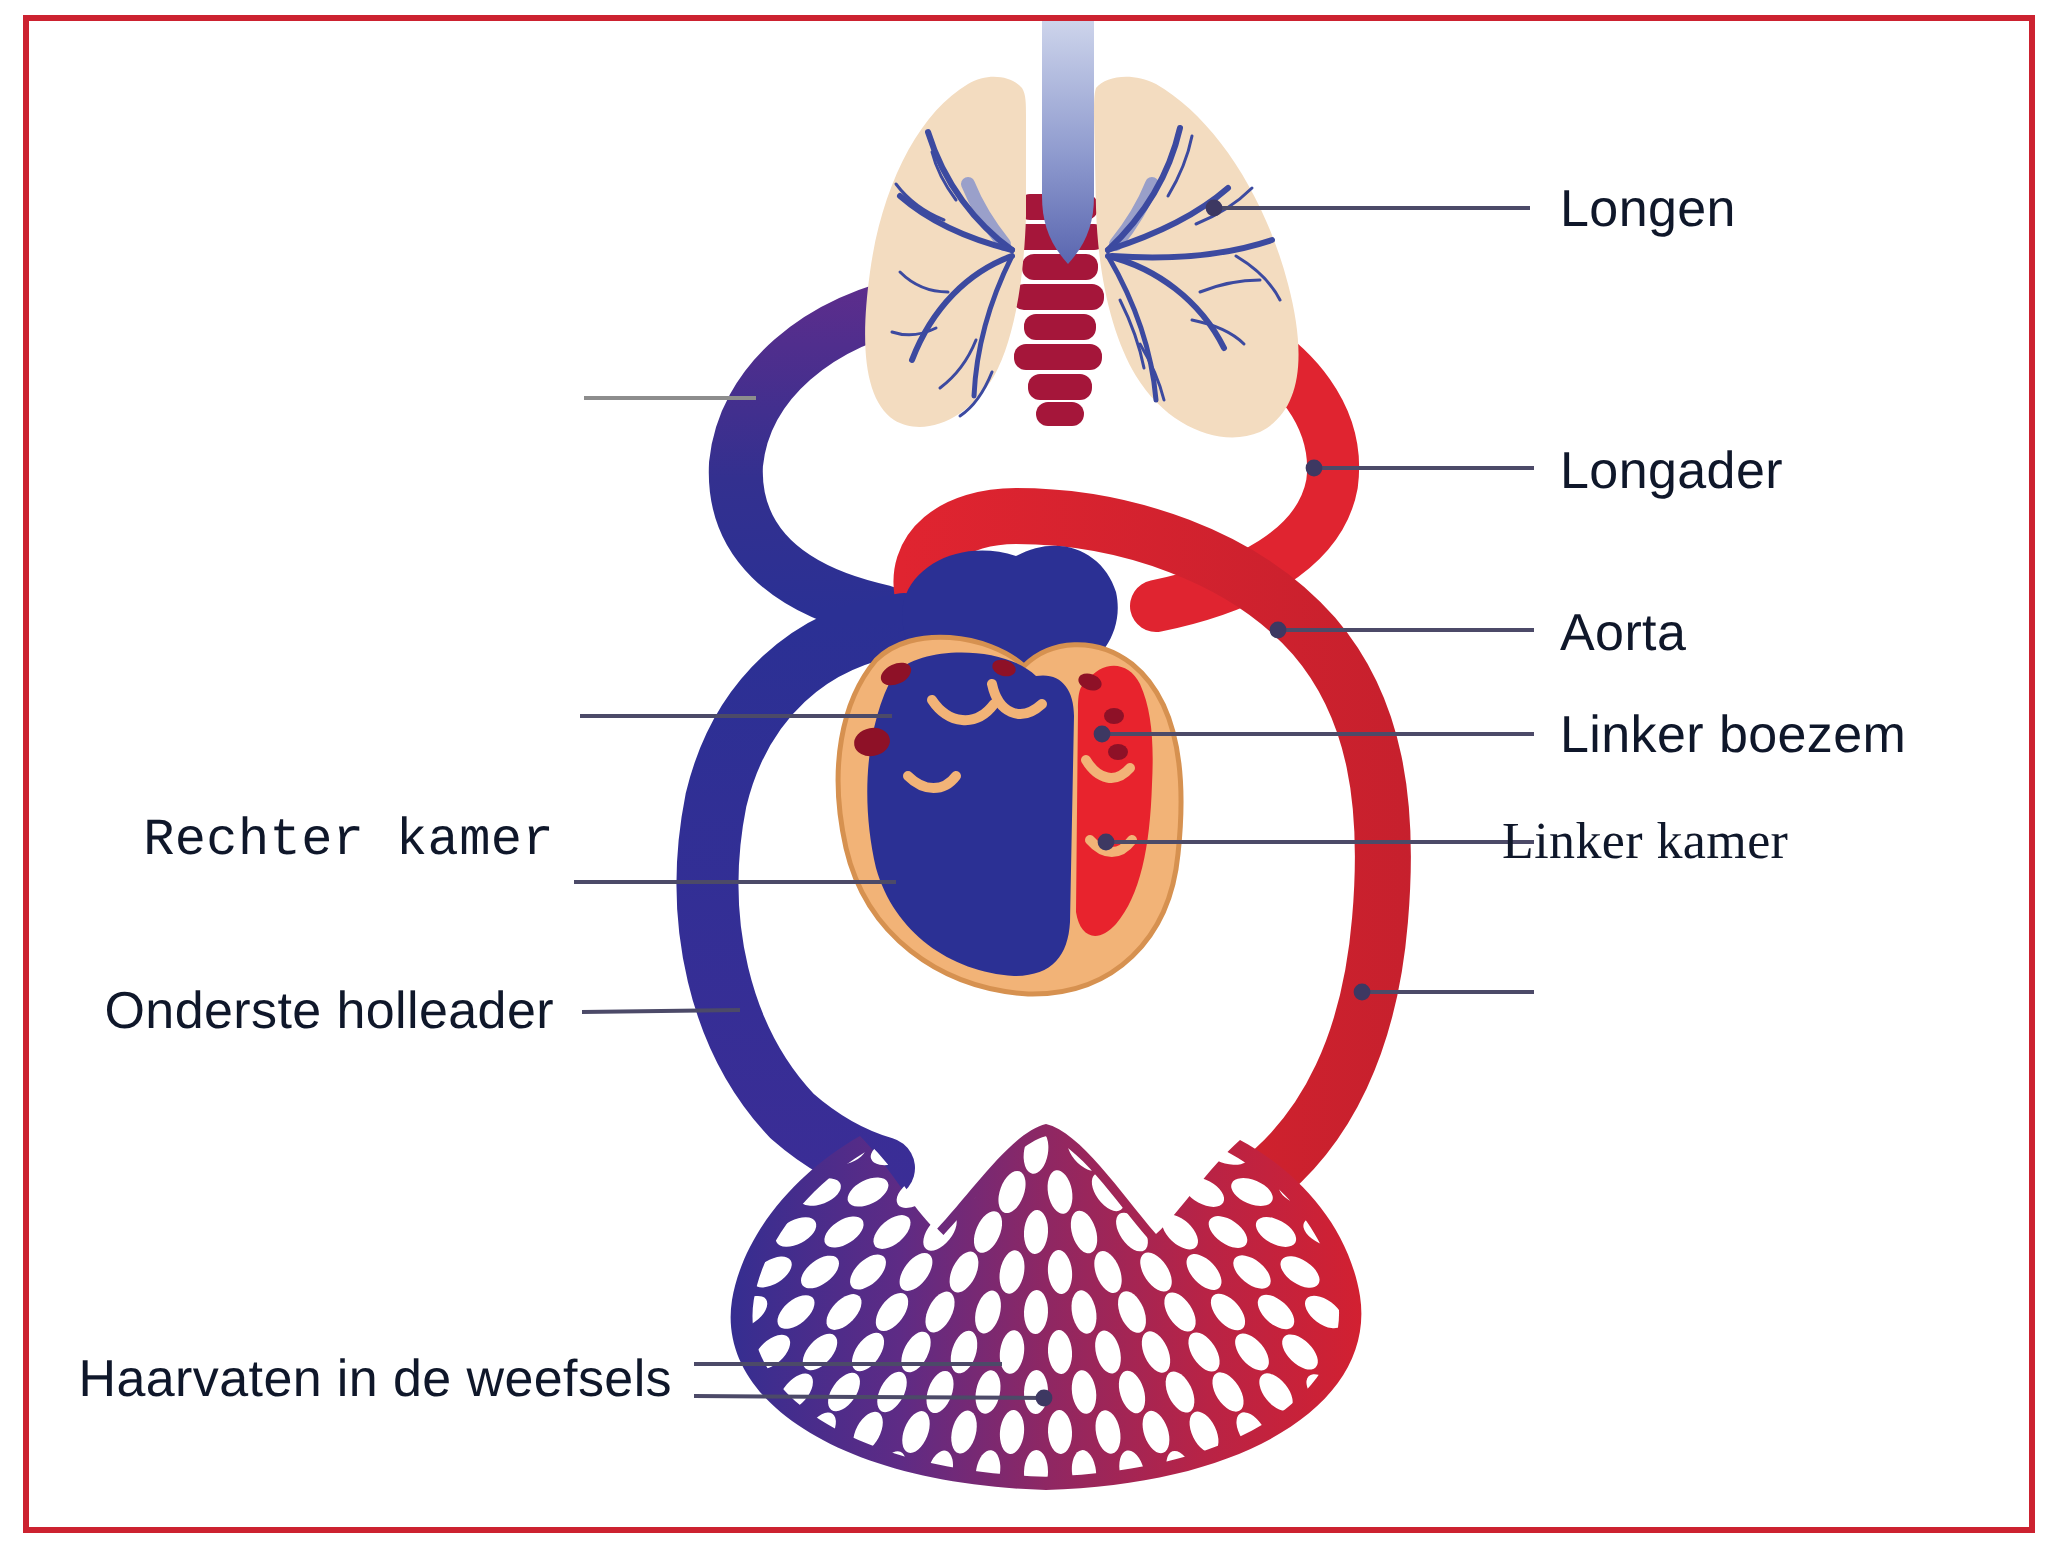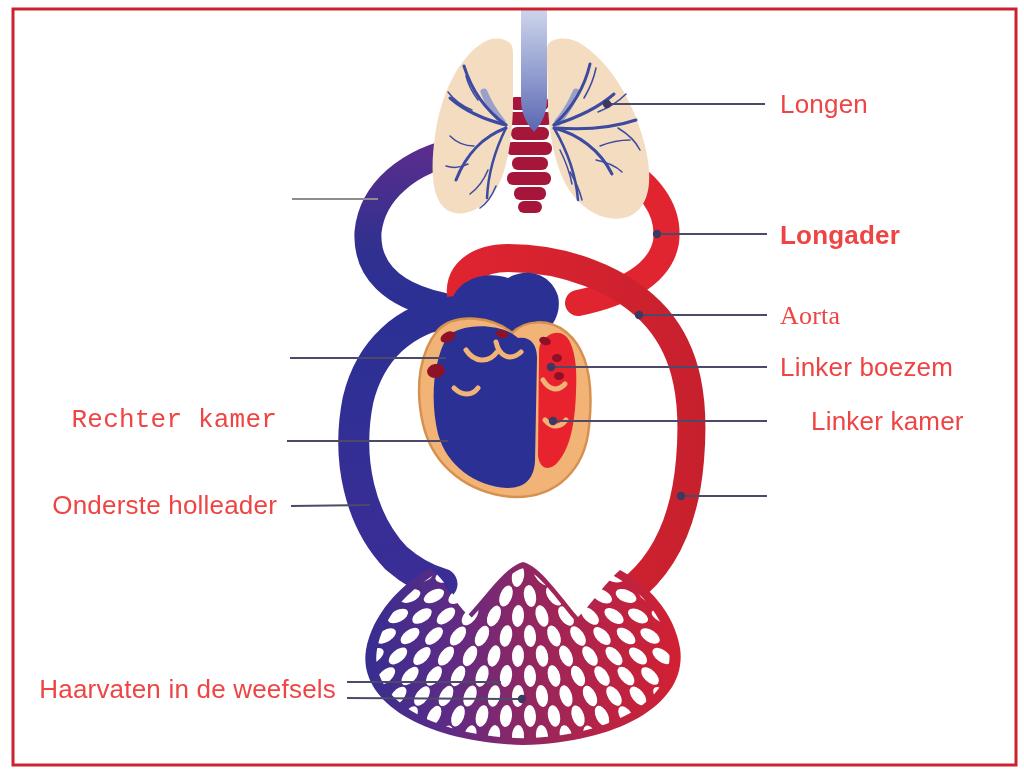--- a/index.html
+++ b/index.html
@@ -1,19 +1,19 @@
 <!DOCTYPE html>
 <html><head>
 <meta charset="utf-8">
 <style>
   html,body{margin:0;padding:0;background:#ffffff;width:1024px;height:777px;overflow:hidden;}
   #stage{position:relative;width:1024px;height:777px;background:#ffffff;
          font-family:"Liberation Sans",sans-serif;}
   svg{position:absolute;left:0;top:0;}
-  .lbl{position:absolute;font-size:26px;line-height:1;color:#ef4444;
+  .lbl{position:absolute;font-size:26px;line-height:1;color:#0f172a;
        white-space:nowrap;transform:translateY(-50%);letter-spacing:0.2px;}
   .lbl.right-col{text-align:right;}
   .lbl.red{color:#d0303c;}
 </style>
 </head>
 <body>
 
 <div id="stage">
 
 <svg width="1024" height="777" viewBox="0 0 1024 777">
@@ -286,18 +286,18 @@
   </g>
 
   <rect x="13" y="9" width="1003" height="756" fill="none" stroke-width="3" stroke="#cc2230"></rect>
 </svg>
 
 <div class="lbl right-col" style="top:420px;right:747px;font-family:Liberation Mono, monospace;">Rechter kamer</div>
 <div class="lbl right-col" style="top:505px;right:747px;">Onderste holleader</div>
 <div class="lbl right-col" style="top:689px;right:688px;">Haarvaten in de weefsels</div>
 
 <div class="lbl" style="top:104px;left:780px;">Longen</div>
-<div class="lbl" style="top:235px;left:780px;font-weight:bold;">Longader</div>
-<div class="lbl" style="top:316px;left:780px;font-family:Liberation Serif, serif;">Aorta</div>
+<div class="lbl" style="top:235px;left:780px;">Longader</div>
+<div class="lbl" style="top:316px;left:780px;">Aorta</div>
 <div class="lbl" style="top:367px;left:780px;">Linker boezem</div>
-<div class="lbl" style="top:421px;left:811px;">Linker kamer</div>
+<div class="lbl" style="top:421px;left:751px;font-family:Liberation Serif, serif;">Linker kamer</div>
 
 </div>
 
 </body></html>

